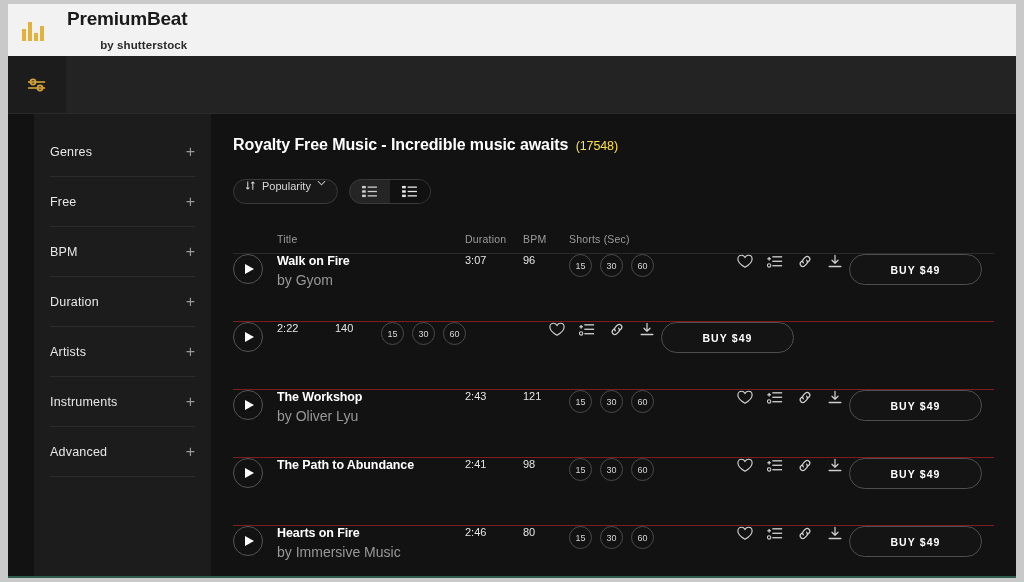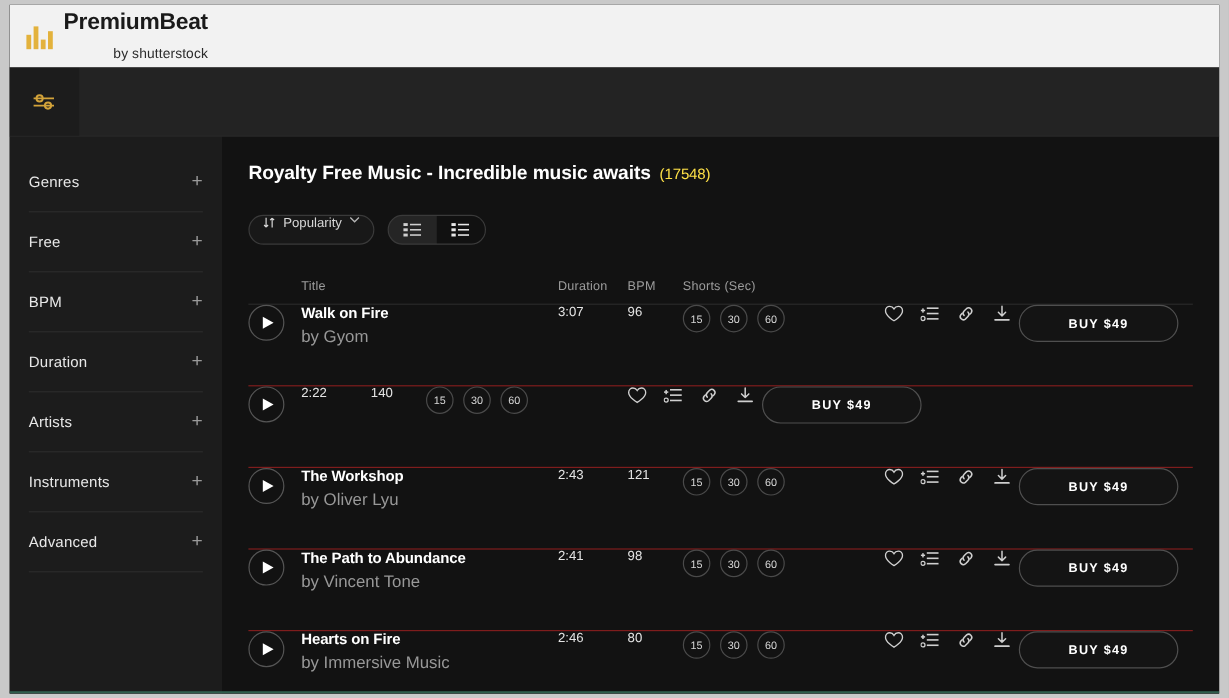--- a/index.html
+++ b/index.html
@@ -35,21 +35,21 @@
     position: relative;
     height: 52px;
     background: #f2f2f2;
     display: flex;
     align-items: center;
     padding-left: 14px;
   }
   .logo {
     display: flex;
     align-items: center;
-    gap: 9px;
+    gap: 23px;
   }
   .logo-bars {
     display: flex;
     align-items: flex-end;
     gap: 2px;
     height: 21px;
   }
   .logo-bars i { display: block; width: 4px; background: #e3b23c; }
   .logo-bars i:nth-child(1) { height: 12px; }
   .logo-bars i:nth-child(2) { height: 19px; }
@@ -58,21 +58,21 @@
   .logo-text { line-height: 1; }
   .logo-title {
     font-size: 19px;
     font-weight: 700;
     color: #1a1a1a;
     letter-spacing: -0.2px;
     display: block;
   }
   .logo-sub {
     font-size: 11.5px;
-    font-weight: 400;
+    font-weight: 700;
     color: #2a2a2a;
     display: block;
     text-align: right;
     margin-top: 12px;
     letter-spacing: 0.1px;
   }
 
   
   .nav-bar {
     height: 58px;
@@ -90,20 +90,21 @@
     cursor: pointer;
   }
   .nav-rest { flex: 1; }
 
   .icon-sliders { display: block; }
 
   
   .body-row {
     display: flex;
     height: calc(574px - 52px - 58px);
+    padding-left: 26px;
   }
 
   
   .sidebar {
     width: 177px;
     background: #1c1c1c;
     padding: 0 16px;
     flex: 0 0 177px;
   }
   .filter-item {
@@ -555,21 +556,20 @@
         </div>
 
         <div class="track-row">
           <div class="col-play">
             <div class="play-btn">
                 <span class="play-tri"></span>
               </div>
           </div>
           <div class="col-title">
             <div class="track-title">The Path to Abundance</div>
-            <div class="track-artist">by Vincent Tone</div>
           </div>
           <div class="col-dur cell-val">2:41</div>
           <div class="col-bpm cell-val">98</div>
           <div class="col-shorts">
             <div class="shorts-group">
               <span class="short-pill">15</span>
               <span class="short-pill">30</span>
               <span class="short-pill">60</span>
             </div>
           </div>

